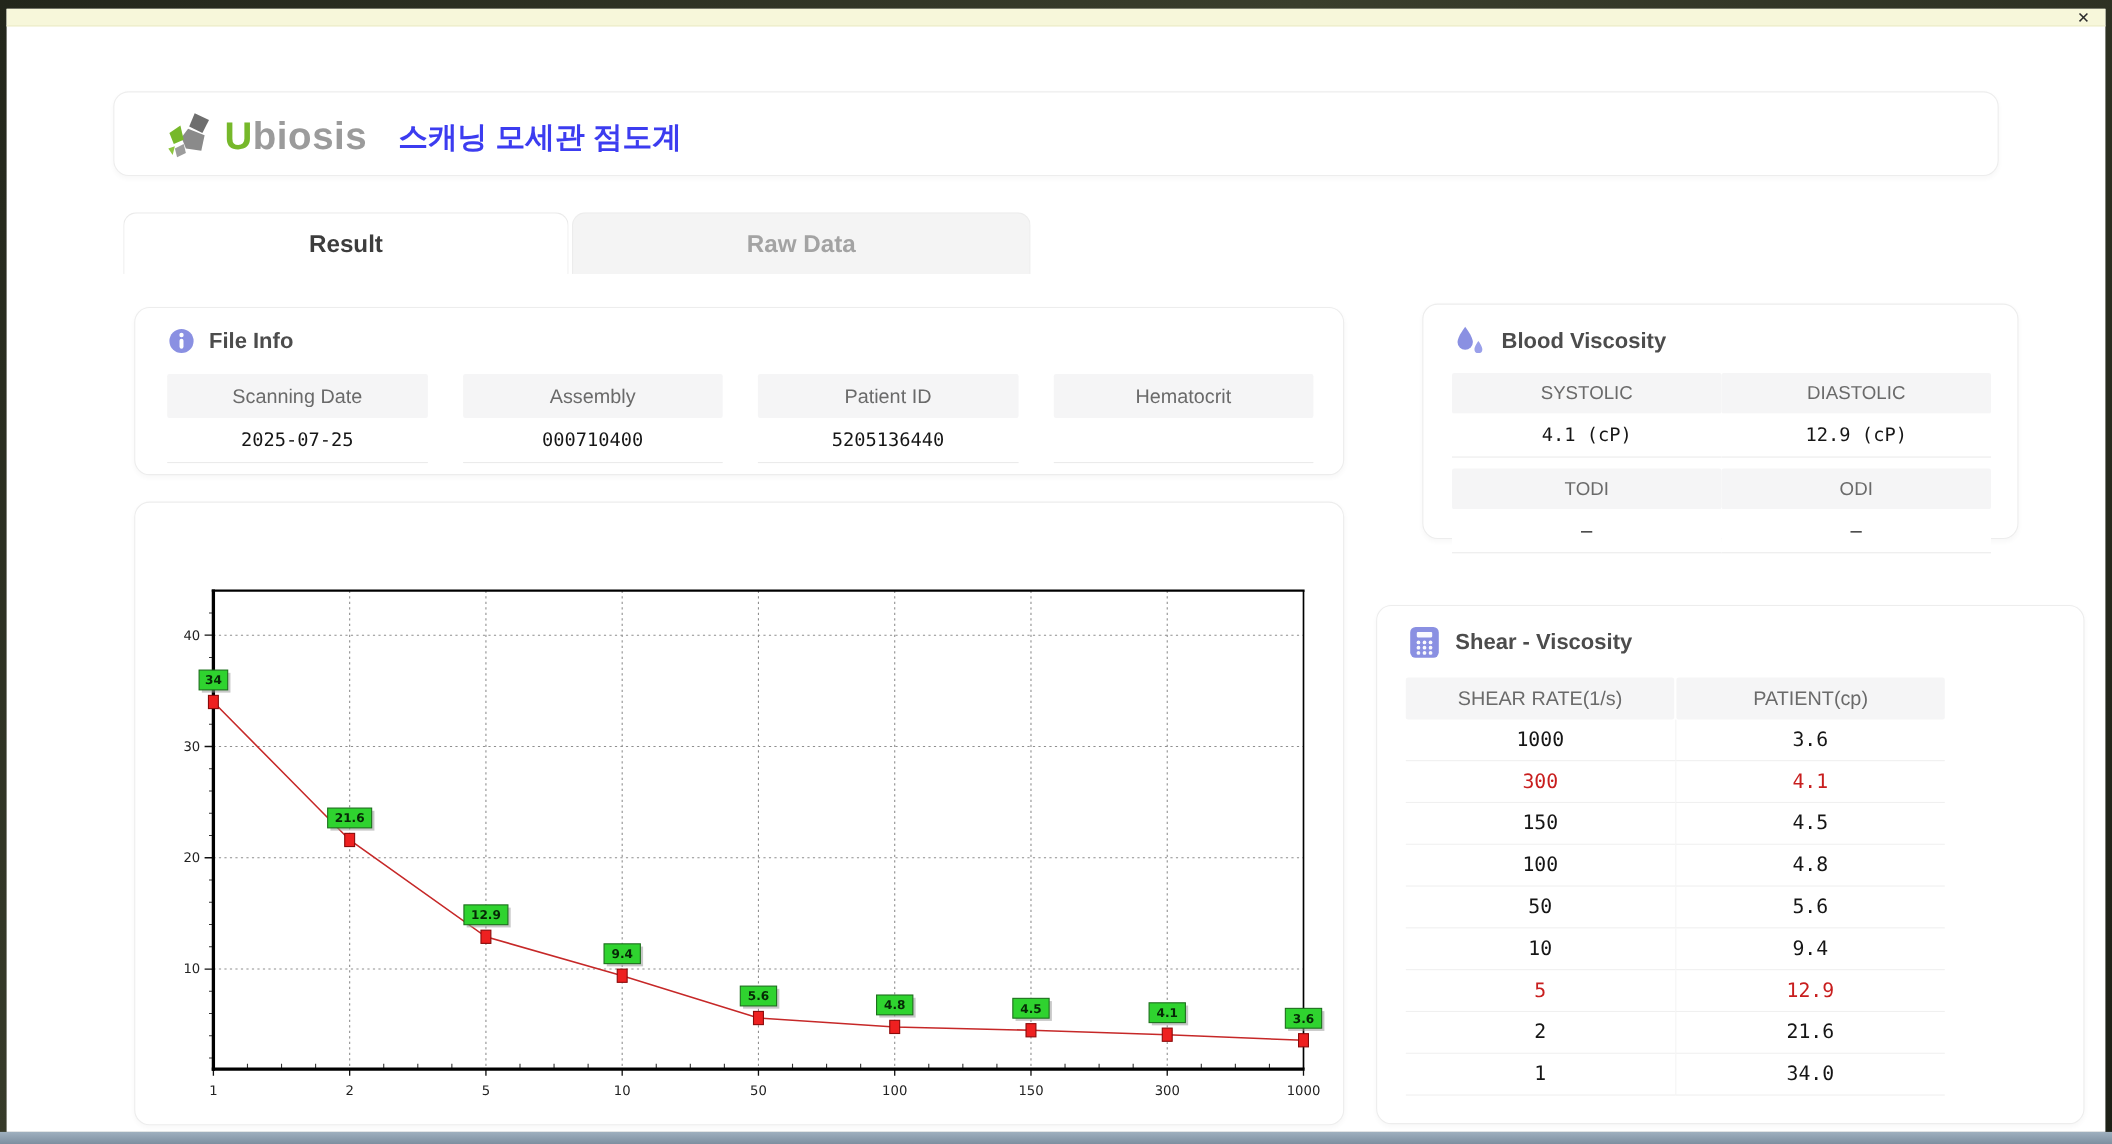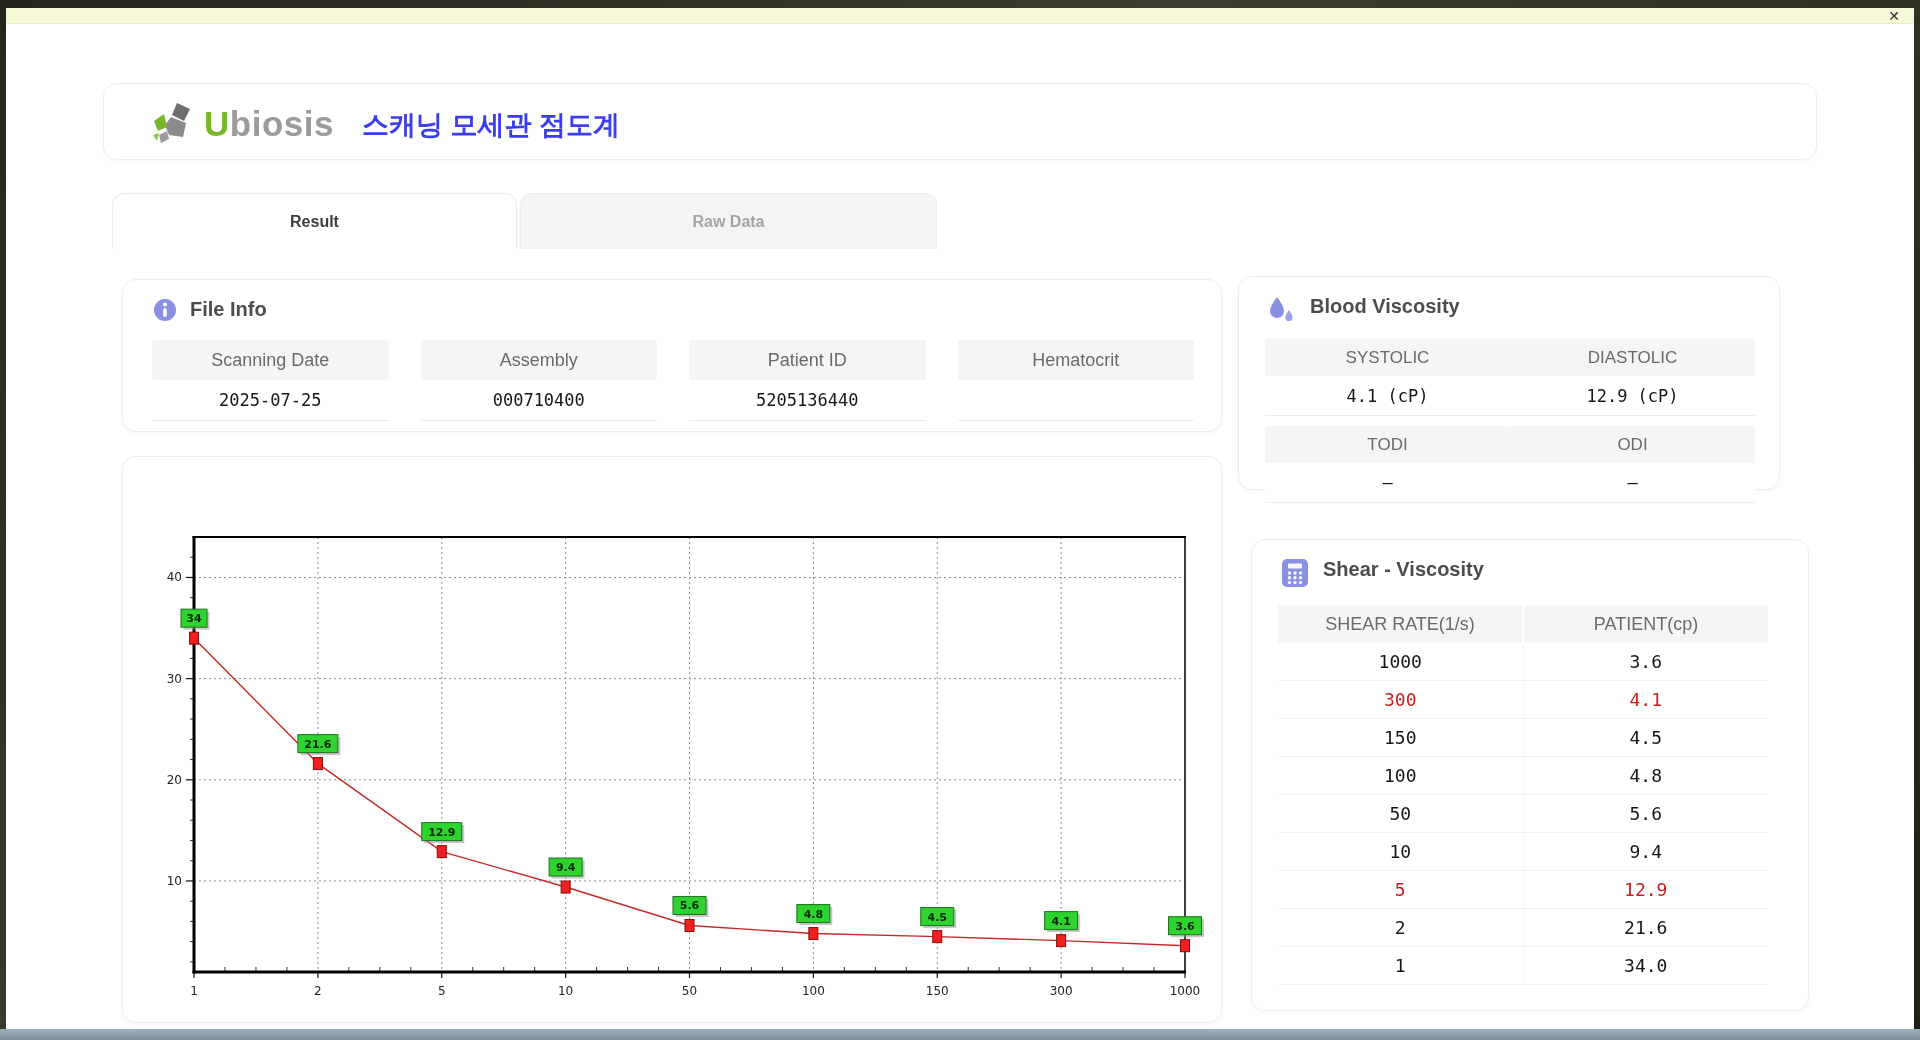--- a/index.html
+++ b/index.html
@@ -23,33 +23,33 @@
   }
   .bottom-strip {
     position:absolute; left:0; top:1029px; width:1920px; height:11px;
     background:linear-gradient(180deg,#9fb0bf,#7d8fa0);
   }
   .card {
     position:absolute; background:#fff; border:1px solid #ededed;
     border-radius:14px; box-shadow:0 2px 5px rgba(0,0,0,0.03);
   }
   .card-title {
-    position:absolute; display:flex; align-items:flex-start; gap:13px;
+    position:absolute; display:flex; align-items:center; gap:13px;
     font-weight:bold; font-size:20px; color:#4c4c4c; white-space:nowrap;
   }
   
   .logo-wrap { position:absolute; left:48px; top:16px; display:flex; align-items:flex-end; gap:8px; }
   .logo-text { font-size:35px; font-weight:bold; letter-spacing:0.5px; }
   .logo-u { color:#76b82a; }
   .logo-rest { color:#9b9b9b; }
   .app-title-ko { position:absolute; left:258px; top:23px; font-size:27px; font-weight:bold; color:#3c3cf0; }
   
   .tab {
     position:absolute; top:185px; height:56px; display:flex; align-items:center; justify-content:center;
-    font-size:16px; font-weight:bold; border-radius:12px 12px 0 0; cursor:pointer;
+    font-size:22px; font-weight:bold; border-radius:12px 12px 0 0; cursor:pointer;
   }
   .tab-active { background:#fff; border:1px solid #eaeaea; border-bottom:none; color:#3d3d3d; }
   .tab-inactive { background:#f4f4f4; border:1px solid #ececec; border-bottom:none; color:#a3a3a3; }
   
   .cell-h {
     background:#f5f5f6; color:#6a6a6a; font-size:18px; border-radius:2px;
     display:flex; align-items:center; justify-content:center;
   }
   .cell-v {
     font-family:"DejaVu Sans Mono", monospace; font-size:17px; color:#161616;
@@ -254,21 +254,21 @@
         <text x="814.25" y="403.59302325581393" text-anchor="middle" font-size="11" font-weight="bold" fill="#062806" font-family="DejaVu Sans, sans-serif">4.5</text>
         <rect x="924.125" y="397.13953488372096" width="33" height="18" fill="#9a9a9a" opacity="0.55"></rect>
         <rect x="921.625" y="394.63953488372096" width="33" height="18" fill="#2fd32f" stroke="#1d6f1d" stroke-width="1"></rect>
         <text x="938.125" y="407.63953488372096" text-anchor="middle" font-size="11" font-weight="bold" fill="#062806" font-family="DejaVu Sans, sans-serif">4.1</text>
         <rect x="1048" y="402.19767441860466" width="33" height="18" fill="#9a9a9a" opacity="0.55"></rect>
         <rect x="1045.5" y="399.69767441860466" width="33" height="18" fill="#2fd32f" stroke="#1d6f1d" stroke-width="1"></rect>
         <text x="1062" y="412.69767441860466" text-anchor="middle" font-size="11" font-weight="bold" fill="#062806" font-family="DejaVu Sans, sans-serif">3.6</text>
       </svg>
   </div>
 
-  <div class="card" style="left:1232px; top:268px; width:542px; height:214px;">
+  <div class="card" style="left:1287px; top:268px; width:542px; height:214px;">
     <div class="card-title" style="left:28px; top:18px;">
       <svg class="icon" width="30" height="30" viewBox="0 0 30 30">
         <path d="M10 2 C10 2 3 11 3 16 a7 7 0 0 0 14 0 C17 11 10 2 10 2 Z" fill="#8a90e2"></path>
         <path d="M22 15 C22 15 18.4 19.8 18.4 22.4 a3.6 3.6 0 0 0 7.2 0 C25.6 19.8 22 15 22 15 Z" fill="#9aa0ea"></path>
       </svg>
       <span>Blood Viscosity</span>
     </div>
     <div class="bv-grid">
         <div>
           <div class="bv-row2">
@@ -286,21 +286,21 @@
             <div class="cell-h">ODI</div>
           </div>
           <div class="bv-row2">
             <div class="cell-v">–</div>
             <div class="cell-v">–</div>
           </div>
         </div>
       </div>
   </div>
 
-  <div class="card" style="left:1245px; top:531px; width:558px; height:472px;">
+  <div class="card" style="left:1245px; top:542px; width:644px; height:472px;">
     <div class="card-title" style="left:28px; top:18px;">
       <svg class="icon" width="30" height="30" viewBox="0 0 30 30">
         <rect x="2" y="1" width="26" height="28" rx="5" fill="#8a90e2"></rect>
         <rect x="8" y="5.5" width="14" height="5" rx="1" fill="#ffffff" opacity="0.95"></rect>
         <g fill="#ffffff" opacity="0.95">
           <circle cx="9.5" cy="15" r="1.7"></circle>
             <circle cx="15" cy="15" r="1.7"></circle>
             <circle cx="20.5" cy="15" r="1.7"></circle>
           <circle cx="9.5" cy="19.8" r="1.7"></circle>
             <circle cx="15" cy="19.8" r="1.7"></circle>

